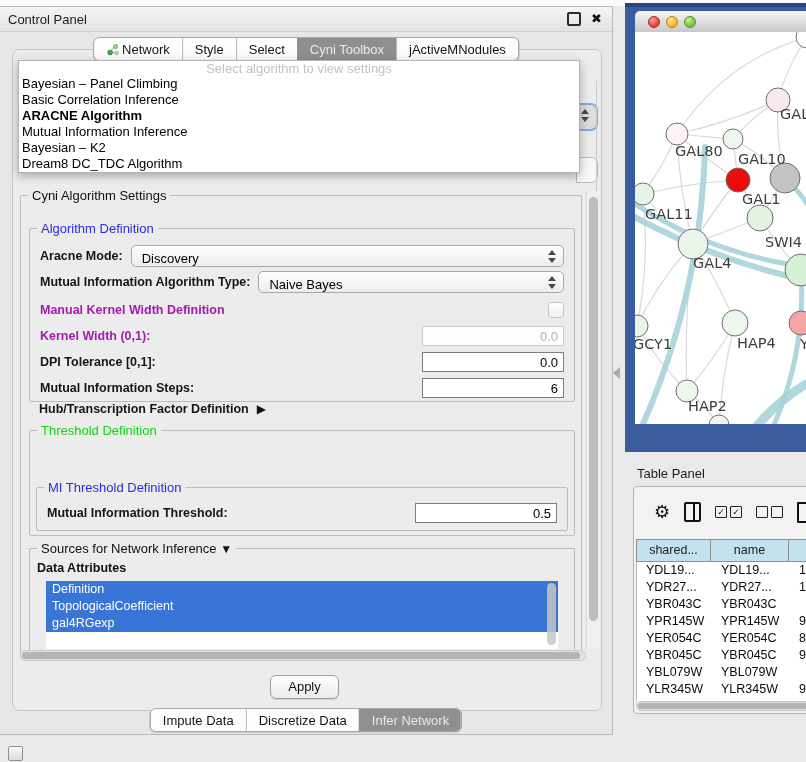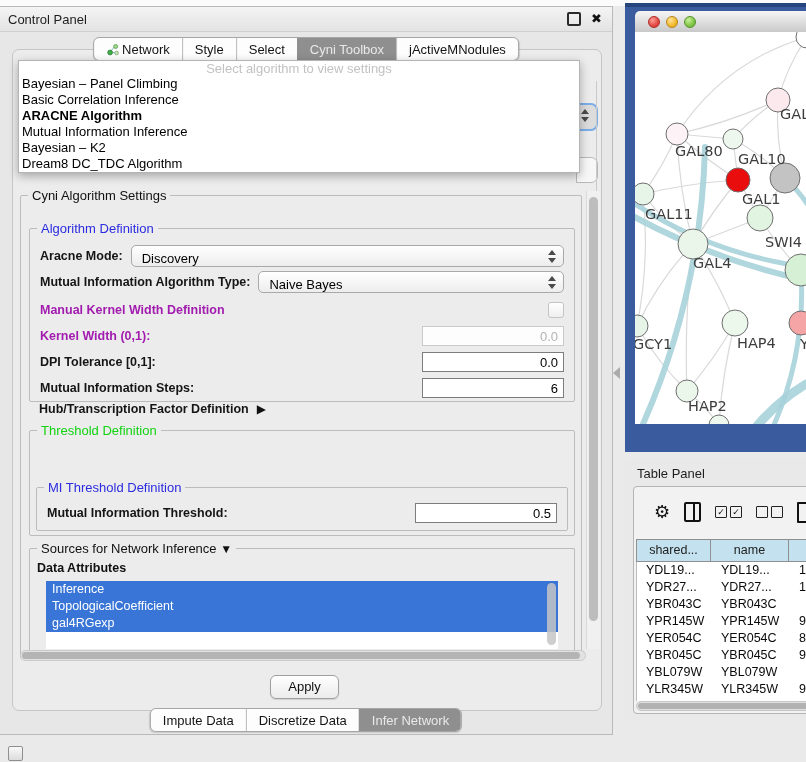--- a/index.html
+++ b/index.html
@@ -239,21 +239,21 @@
       </div>
 
       <div class="gb" style="left:8px;top:352px;width:546px;height:111px;border-bottom:none;">
         <span class="lg">
           <span>Sources for Network Inference</span>
           <span class="tri">▼</span>
         </span>
         <div class="attr-title">Data Attributes</div>
         <div class="listbox">
           <div id="attr-list">
-              <div class="attr-item">Inference</div>
+              <div class="attr-item">Definition</div>
               <div class="attr-item">TopologicalCoefficient</div>
               <div class="attr-item">gal4RGexp</div>
             </div>
           <div class="list-vsb"></div>
         </div>
       </div>
     </div>
 
     <div class="vsb">
         <div class="thumb"></div>

